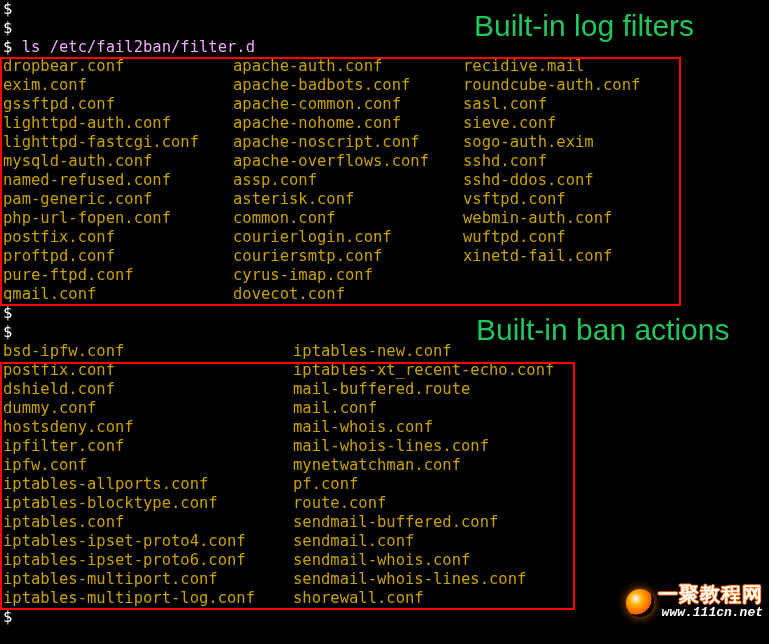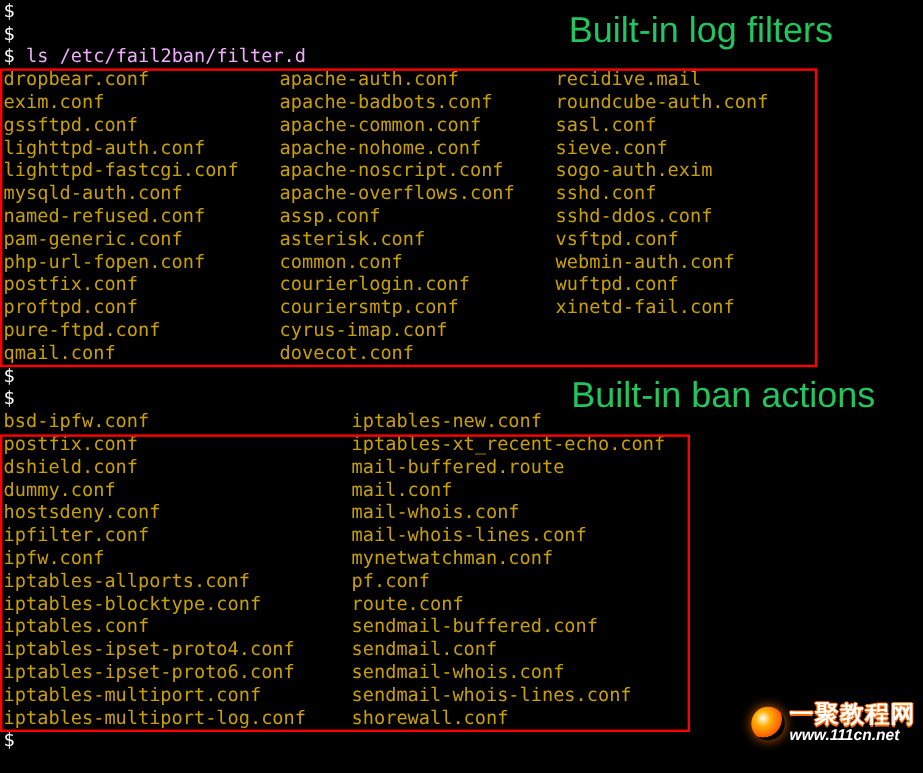--- a/index.html
+++ b/index.html
@@ -55,21 +55,21 @@
     gap: 4px;
     font-family: Arial, sans-serif;
   }
   .wm-logo {
     width: 28px; height: 28px;
     border-radius: 50%;
     background: radial-gradient(circle at 35% 35%, #fff 0, #ffb000 25%, #ff5a00 60%, transparent 62%);
     box-shadow: 0 0 10px rgba(255,120,0,0.8);
   }
   .wm-text {
-    display: flex; flex-direction: column; line-height: 1; text-align: left;
+    display: flex; flex-direction: column; line-height: 1; text-align: right; font-family: Liberation Mono, monospace;
   }
   .wm-l1 {
     font-size: 20px; font-weight: bold;
     color: #fff;
     text-shadow: 1px 0 #ff6a00, -1px 0 #ff6a00, 0 1px #ff6a00, 0 -1px #ff6a00;
     letter-spacing: 1px;
   }
   .wm-l2 {
     font-size: 13px; font-style: italic; color: #ffffff; font-weight: bold;
   }

